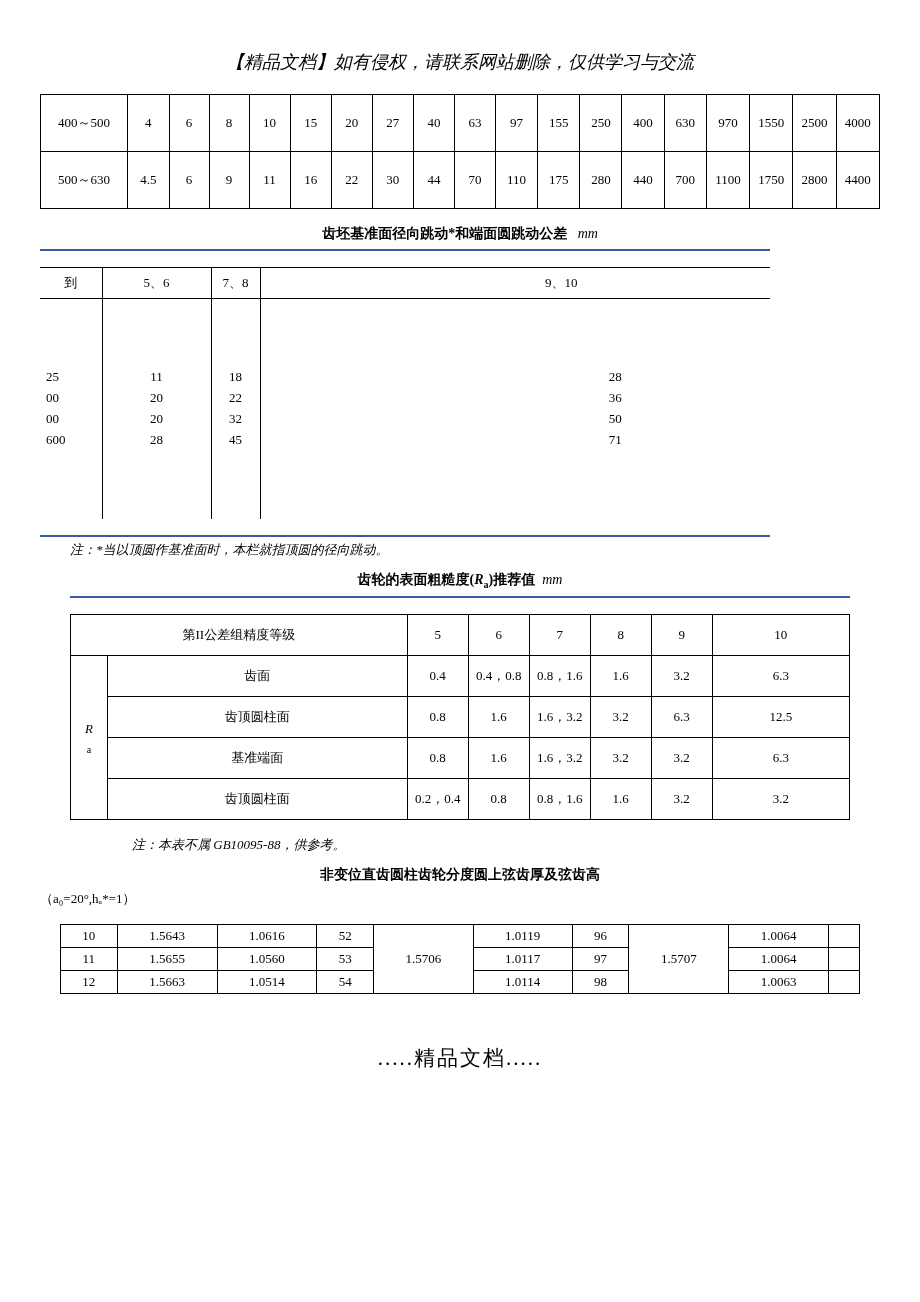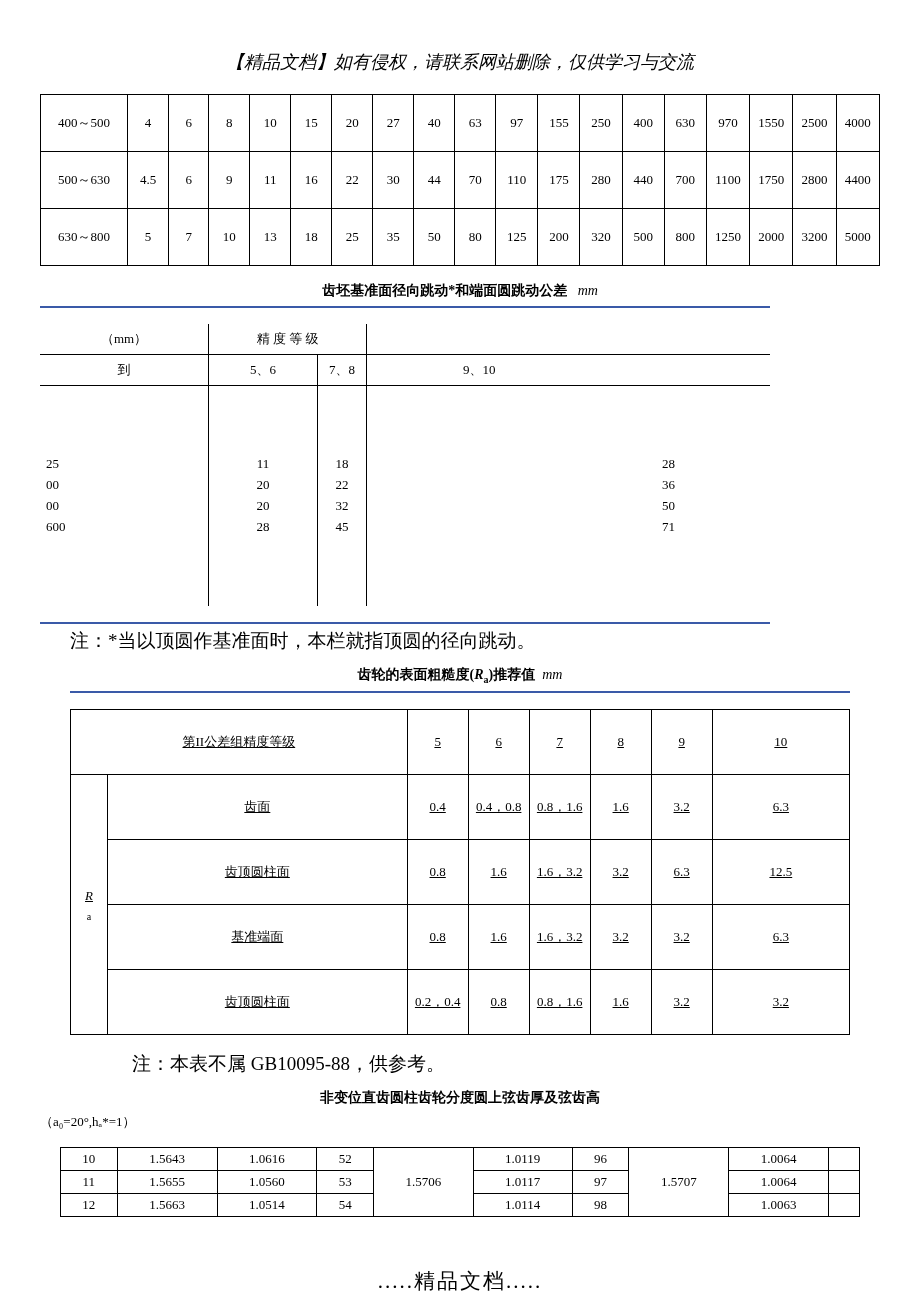--- a/index.html
+++ b/index.html
@@ -37,23 +37,23 @@
   }
   .hr-blue {
     border: none;
     border-top: 2px solid #3a5aa8;
     margin: 4px auto 4px 0;
     width: 730px;
   }
   .table2 { width: 730px; margin-left: 0; }
   .table2 td { height: 26px; }
   .table2 .tall-cell { height: 200px; padding: 10px 0; line-height: 1.6; }
-  .note { font-size: 19px; margin-left: 30px; margin-top: 4px; }
+  .note { font-size: 13px; margin-left: 30px; margin-top: 4px; font-style: italic; }
   .table3 { width: 780px; }
-  .table3 td { height: 32px; padding: 16px 6px; text-decoration: underline; }
+  .table3 td { height: 32px; padding: 4px 6px; }
   .italic { font-style: italic; }
   .subscript { font-size: 10px; vertical-align: sub; }
   .table4 { width: 800px; }
   .table4 td { padding: 3px 8px; font-size: 13px; }
   .subtitle { text-align: left; font-size: 13px; margin-bottom: 4px; }
   .footer-text {
     text-align: center;
     font-size: 21px;
     margin-top: 50px;
     letter-spacing: 2px;
@@ -108,62 +108,36 @@
       <td>110</td>
       <td>175</td>
       <td>280</td>
       <td>440</td>
       <td>700</td>
       <td>1100</td>
       <td>1750</td>
       <td>2800</td>
       <td>4400</td>
     </tr>
-    <tr>
-      <td>630～800</td>
-      <td>5</td>
-      <td>7</td>
-      <td>10</td>
-      <td>13</td>
-      <td>18</td>
-      <td>25</td>
-      <td>35</td>
-      <td>50</td>
-      <td>80</td>
-      <td>125</td>
-      <td>200</td>
-      <td>320</td>
-      <td>500</td>
-      <td>800</td>
-      <td>1250</td>
-      <td>2000</td>
-      <td>3200</td>
-      <td>5000</td>
-    </tr>
   </tbody>
 </table>
 
 <div class="table-title">
   <span>齿坯基准面径向跳动*和端面圆跳动公差</span>&nbsp;&nbsp;
   <span class="italic" style="font-weight:normal">mm</span>
 </div>
 <hr class="hr-blue">
 
 <table class="table2">
   <tbody>
-      <tr>
-    <td style="width:160px" class="noleft notop">（mm）</td>
-    <td colspan="2" class="notop">精 度 等 级</td>
-    <td class="noright notop"></td>
-  </tr>
   <tr>
     <td class="noleft">到</td>
     <td style="width:100px">5、6</td>
     <td style="width:40px">7、8</td>
-    <td class="noright" style="text-align:left;padding-left:96px">9、10</td>
+    <td class="noright" style="text-align:center;padding-left:96px">9、10</td>
   </tr>
   <tr>
     <td class="tall-cell noleft nobottom" style="text-align:left;padding-left:6px;vertical-align:middle">
       <div>25</div>
       <div>00</div>
       <div>00</div>
       <div>600</div>
     </td>
     <td class="tall-cell nobottom">
       <div>11</div>

